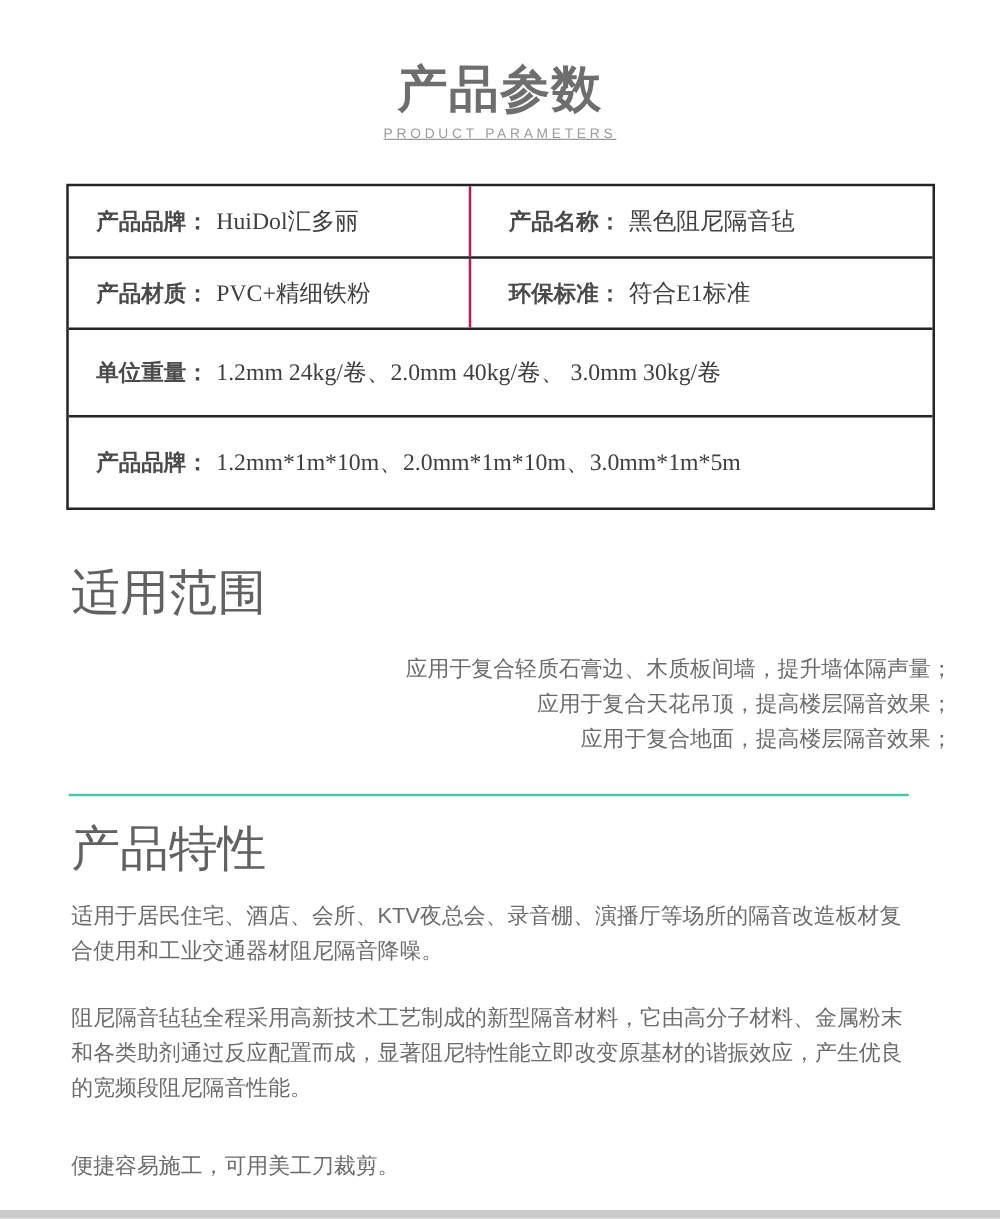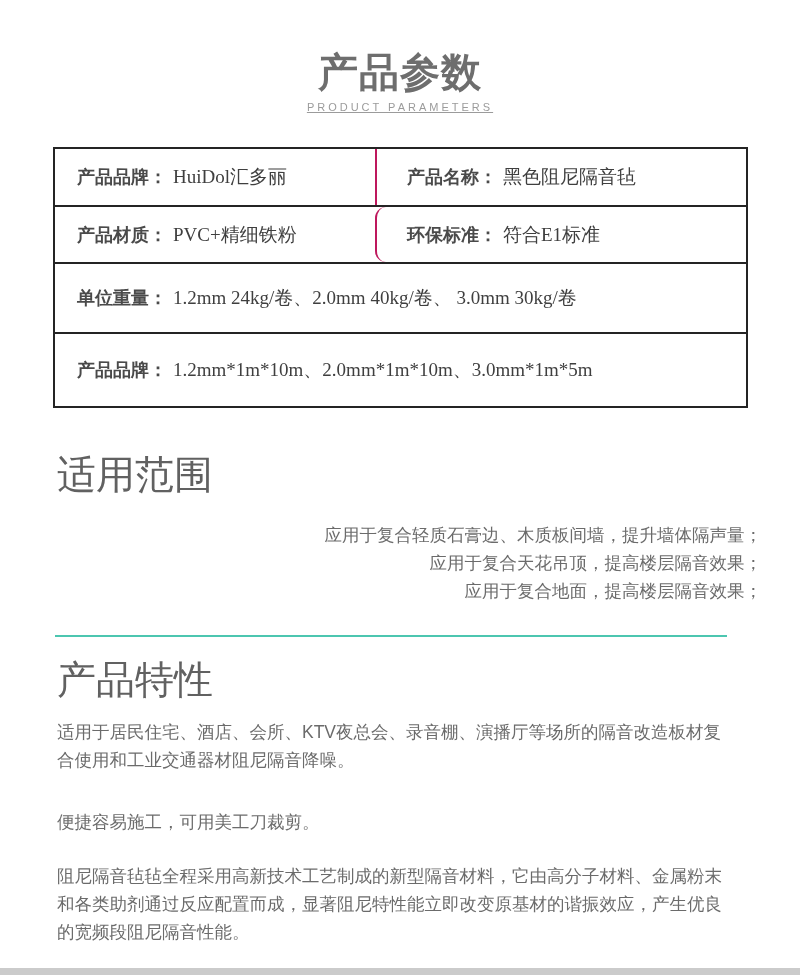--- a/index.html
+++ b/index.html
@@ -31,21 +31,21 @@
     box-sizing: border-box;
   }
   .trow { display: flex; align-items: stretch; }
   .trow + .trow { border-top: 2px solid #242424; }
   .tcell {
     display: flex; align-items: center;
     box-sizing: border-box;
     padding-left: 22px;
   }
   .trow.r1 .tcell { height: 56px; }
-  .trow.r2 .tcell { height: 55px; border-radius: 11px; }
+  .trow.r2 .tcell { height: 55px; }
   .trow.r3 .tcell { height: 68px; }
   .trow.r4 .tcell { height: 72px; }
   .tcell.c1 { width: 320px; }
   .tcell.c2 { flex: 1; border-left: 2px solid #be185d; padding-left: 30px; }
   .tcell.full { width: 100%; }
   .tlabel {
     font-weight: bold; font-size: 18px; color: #4a4a4a;
     white-space: nowrap;
   }
   .tvalue {
@@ -137,19 +137,19 @@
 应用于复合天花吊顶，提高楼层隔音效果；
 应用于复合地面，提高楼层隔音效果；</div>
 </div>
 
 <div class="divider"></div>
 
 <div class="section section-features">
   <h2 class="sec-heading">产品特性</h2>
   <p class="para p1">适用于居民住宅、酒店、会所、KTV夜总会、录音棚、演播厅等场所的隔音改造板材复
 合使用和工业交通器材阻尼隔音降噪。</p>
-  <p class="para p3">便捷容易施工，可用美工刀裁剪。</p>
   <p class="para p2">阻尼隔音毡毡全程采用高新技术工艺制成的新型隔音材料，它由高分子材料、金属粉末
 和各类助剂通过反应配置而成，显著阻尼特性能立即改变原基材的谐振效应，产生优良
 的宽频段阻尼隔音性能。</p>
+  <p class="para p3">便捷容易施工，可用美工刀裁剪。</p>
 </div>
 
 <div class="bottom-bar"></div>
 
 </body></html>

